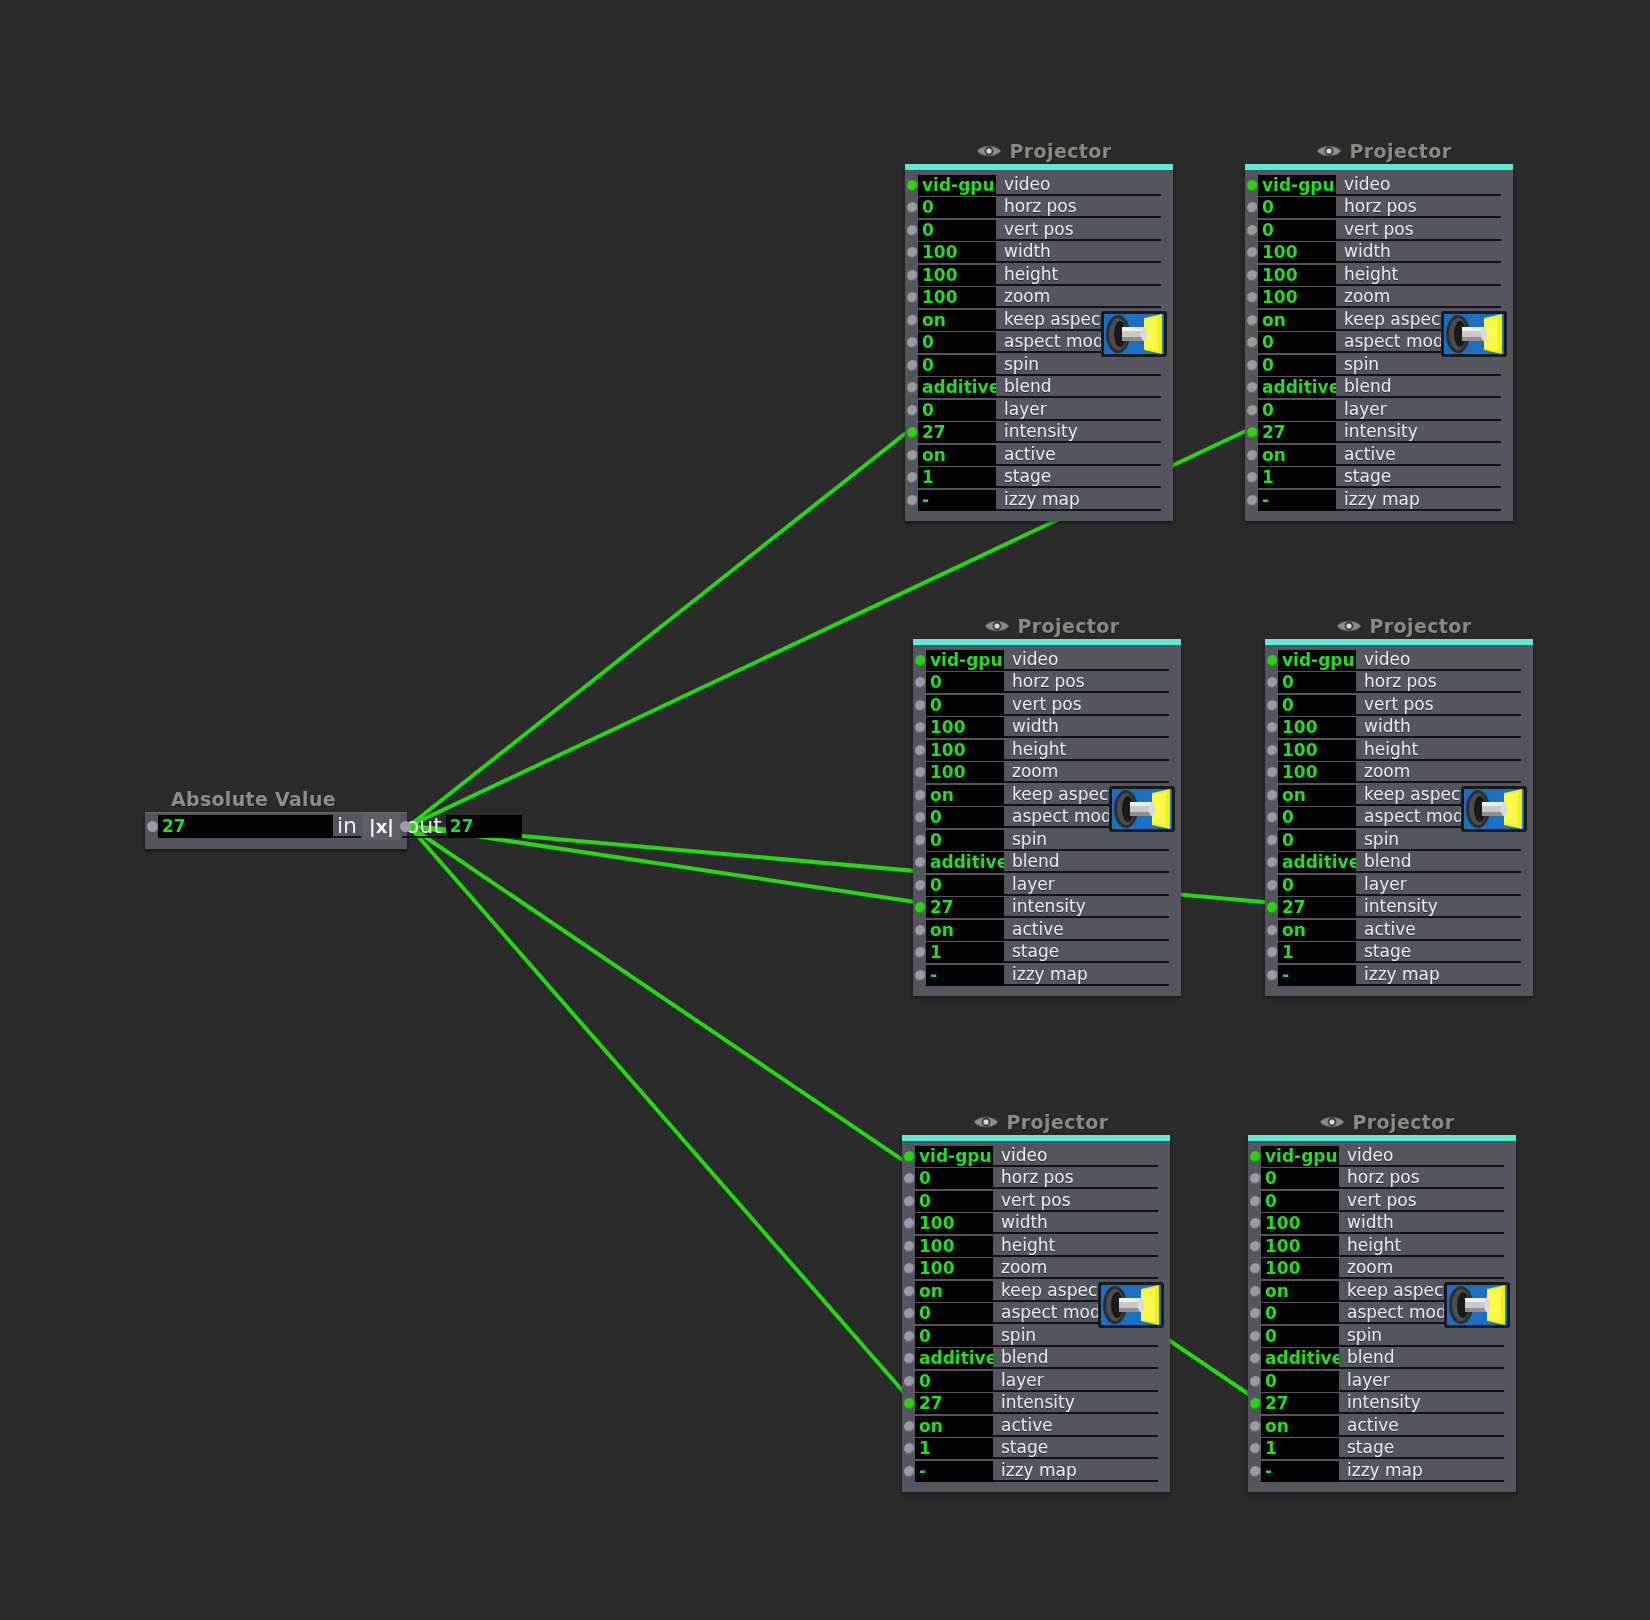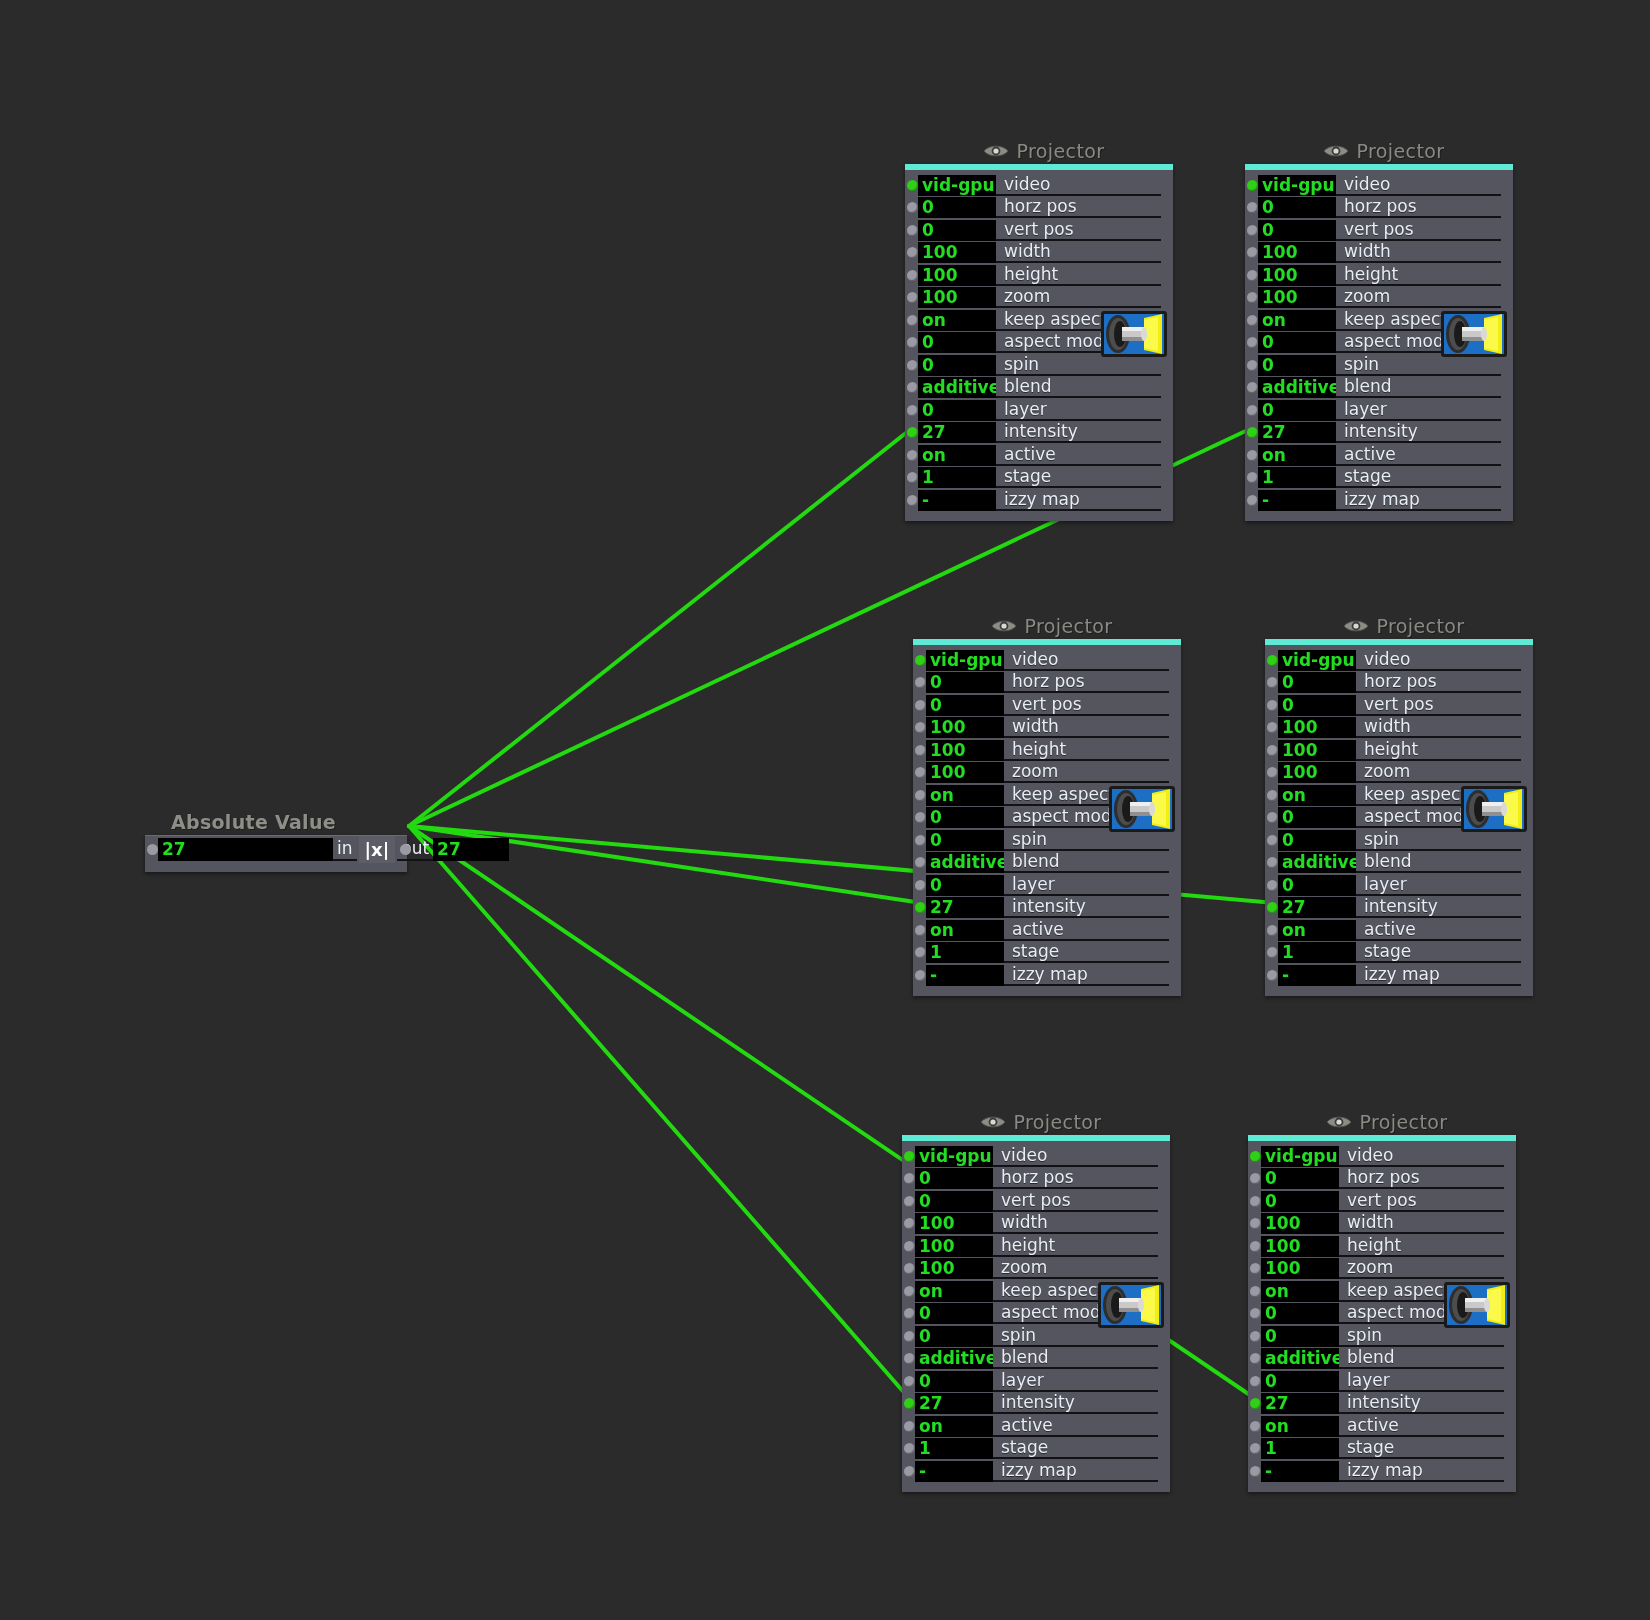--- a/index.html
+++ b/index.html
@@ -31,21 +31,21 @@
     z-index: 10;
   }
   .proj-title {
     display: flex;
     align-items: center;
     justify-content: center;
     gap: 7px;
     height: 26px;
     color: #8a8a84;
     font-size: 19px;
-    font-weight: normal;
+    font-weight: bold;
     letter-spacing: 0.4px;
     text-shadow: 1px 1px 0 #1d1d1d;
     padding-left: 10px;
   }
   .eye-icon { display:block; }
   .proj-body {
     position: relative;
     background: #55555f;
     border-top: 6px solid #5eead4;
     padding: 4px 0 9px 0;
@@ -115,21 +115,20 @@
     z-index: 10;
   }
   .abs-title {
     color: #8e8e88;
     font-size: 19px;
     font-weight: bold;
     text-shadow: 1px 1px 0 #1d1d1d;
     padding-left: 26px;
     height: 24px;
     letter-spacing: 0.3px;
-    margin-top: 23px;
   }
   .abs-body {
     position: relative;
     display: flex;
     align-items: center;
     background: #55555f;
     border-top: 1px solid #6a6a74;
     height: 27px;
     padding-bottom: 9px;
     box-shadow: 0 2px 4px rgba(0,0,0,0.45);
@@ -142,21 +141,21 @@
     width: 11px; height: 11px; border-radius: 50%;
     background: #9a9aa4; flex: 0 0 auto;
     position: absolute; right: -4px; top: 8px;
   }
   .abs-in-val {
     background: #000; color: #22dd22; font-size: 17px; font-weight: bold;
     width: 175px; height: 23px; line-height: 23px; padding-left: 4px;
     box-sizing: border-box; flex: 0 0 auto;
   }
   .abs-in-lbl, .abs-out-lbl {
-    color: #e8eef5; font-size: 17px; height: 23px; line-height: 21px;
+    color: #e8eef5; font-size: 22px; height: 23px; line-height: 21px;
     border-bottom: 2px solid #111116; box-sizing: border-box;
     padding: 0 4px; flex: 0 0 auto;
   }
   .abs-op {
     color: #ffffff; font-size: 18px; font-weight: bold;
     background: #5d5d67; padding: 3px 6px; margin: 0 2px;
     flex: 0 0 auto;
   }
   .abs-out-val {
     background: #000; color: #22dd22; font-size: 17px; font-weight: bold;

